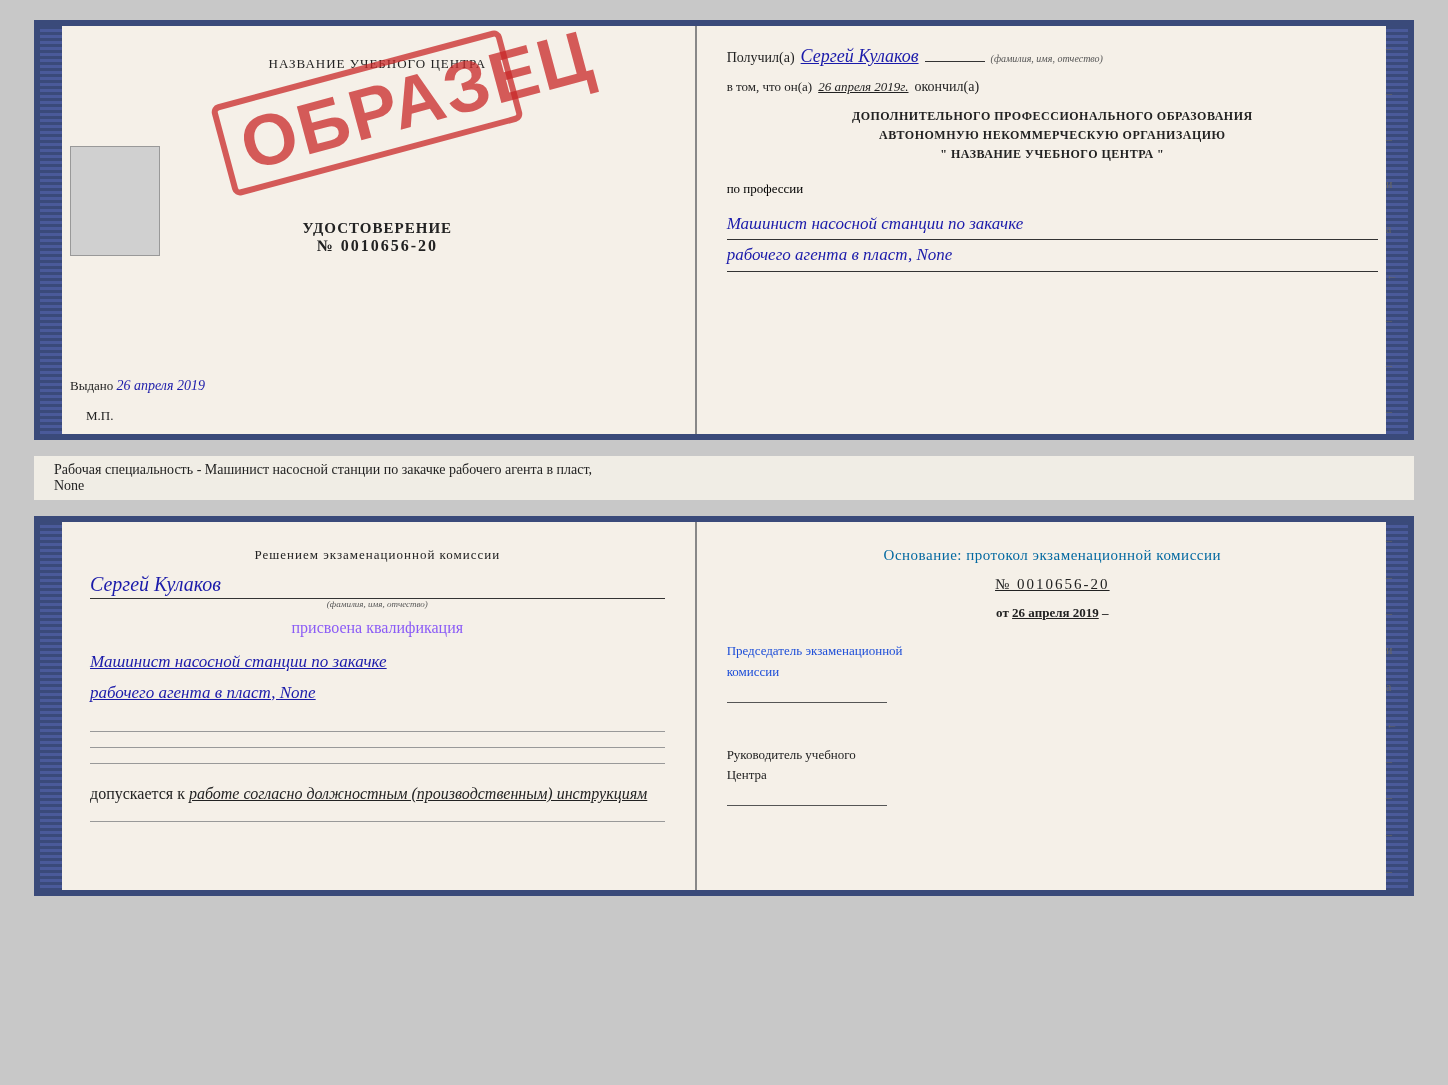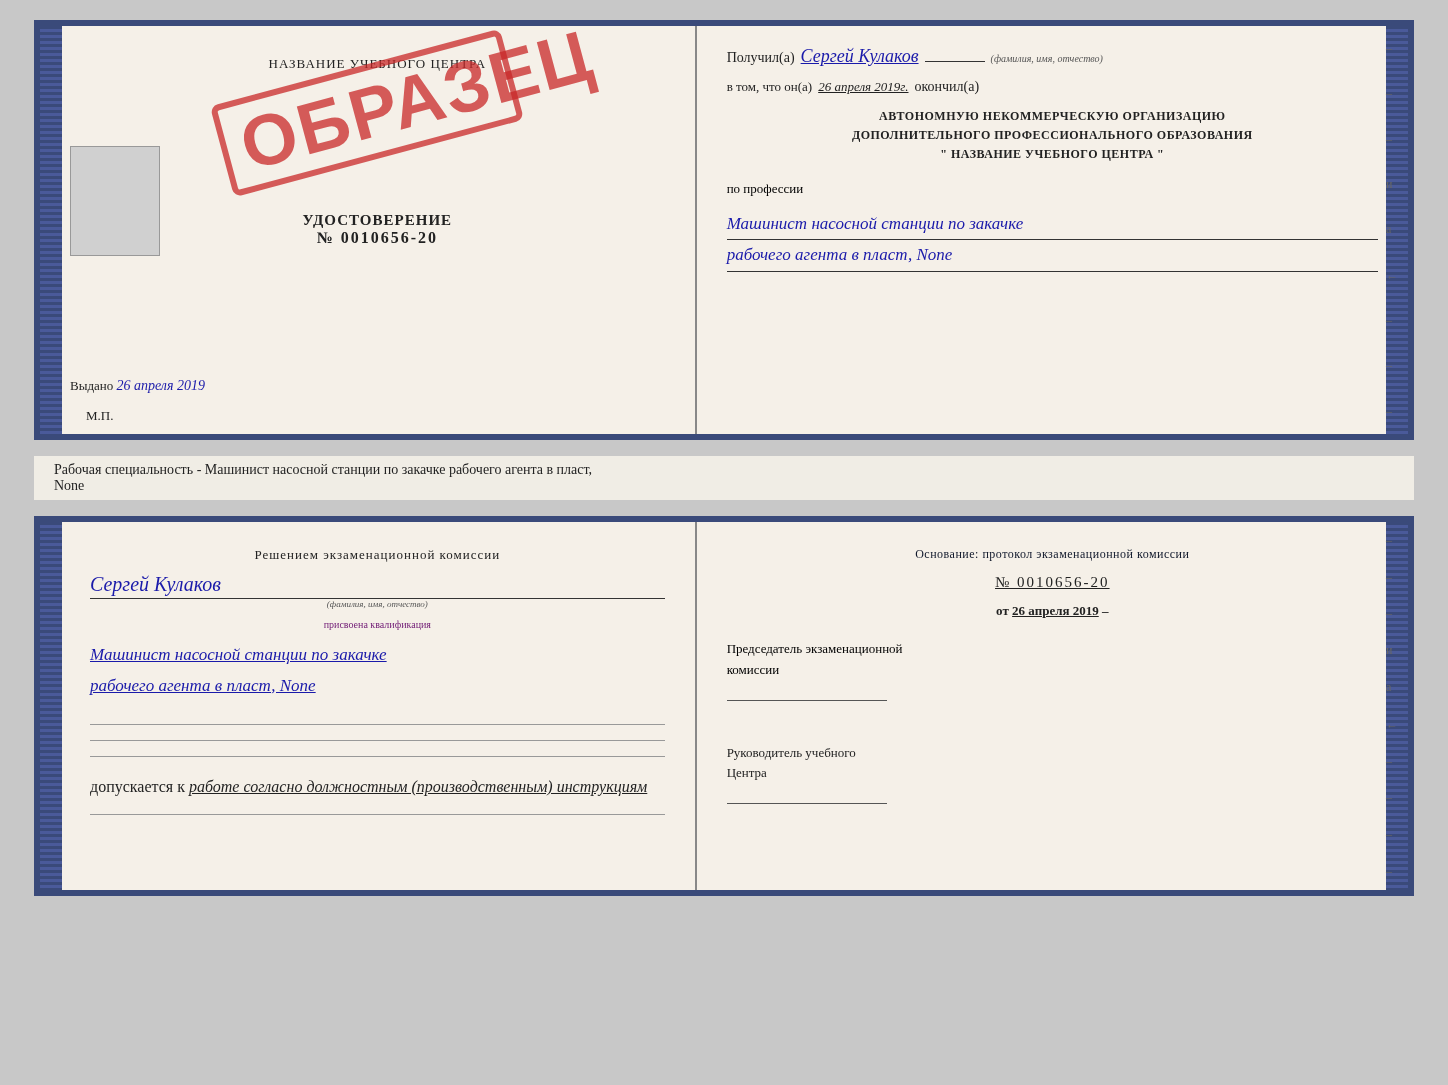--- a/index.html
+++ b/index.html
@@ -82,20 +82,21 @@
       text-align: center;
       z-index: 5;
     }
 
     .udostoverenie-title {
       font-size: 15px;
       font-weight: bold;
       text-transform: uppercase;
       letter-spacing: 1px;
       color: #222;
+      margin-top: 8px;
     }
 
     .udostoverenie-number {
       font-size: 16px;
       font-weight: bold;
       color: #222;
       letter-spacing: 2px;
     }
 
     .photo-box {
@@ -252,23 +253,23 @@
     }
 
     .name-hint {
       font-size: 9px;
       color: #555;
       font-style: italic;
       text-align: center;
     }
 
     .prisvоena {
-      font-size: 10px;
-      text-align: center;
-      color: #701a75;
+      font-size: 16px;
+      text-align: center;
+      color: #8b5cf6;
     }
 
     .handwritten-qual {
       font-family: 'Brush Script MT', cursive;
       font-size: 17px;
       color: #1a1aaa;
       font-style: italic;
       text-decoration: underline;
       line-height: 1.8;
     }
@@ -278,45 +279,45 @@
       color: #222;
       margin-top: 8px;
     }
 
     .italic-underline {
       font-style: italic;
       text-decoration: underline;
     }
 
     .osnov-title {
-      font-size: 12px;
+      font-size: 15px;
       text-align: center;
       letter-spacing: 0.5px;
-      color: #0f172a;
+      color: #0369a1;
     }
 
     .protocol-number {
       font-size: 15px;
       text-align: center;
       color: #222;
       font-weight: normal;
       text-decoration: underline;
       letter-spacing: 2px;
     }
 
     .ot-date {
       font-size: 13px;
       text-align: center;
       color: #222;
       font-weight: bold;
     }
 
     .predsedatel {
       font-size: 13px;
-      color: #000000;
+      color: #1d4ed8;
       line-height: 1.6;
     }
 
     .signature-line {
       border-bottom: 1px solid #555;
       width: 160px;
       height: 20px;
       display: inline-block;
     }
 
@@ -421,22 +422,22 @@
       <span style="font-size:10px;color:#555;font-style:italic;">(фамилия, имя, отчество)</span>
     </div>
 
     <div class="vtom-line">
       <span>в том, что он(а)</span>
       <span class="underline-val">26 апреля 2019г.</span>
       <span style="font-size:14px;">окончил(а)</span>
     </div>
 
     <div class="block-auto">
+      <div>ДОПОЛНИТЕЛЬНОГО ПРОФЕССИОНАЛЬНОГО ОБРАЗОВАНИЯ</div>
       <div>АВТОНОМНУЮ НЕКОММЕРЧЕСКУЮ ОРГАНИЗАЦИЮ</div>
-      <div>ДОПОЛНИТЕЛЬНОГО ПРОФЕССИОНАЛЬНОГО ОБРАЗОВАНИЯ</div>
       <div>"  НАЗВАНИЕ УЧЕБНОГО ЦЕНТРА  "</div>
     </div>
 
     <div style="display:flex; align-items:center; gap:4px; font-size:13px; margin-top:4px;">
       <span>по профессии</span>
     </div>
 
     <div>
       <span class="handwritten-profession">Машинист насосной станции по закачке</span>
       <span class="handwritten-profession">рабочего агента в пласт, None</span>

